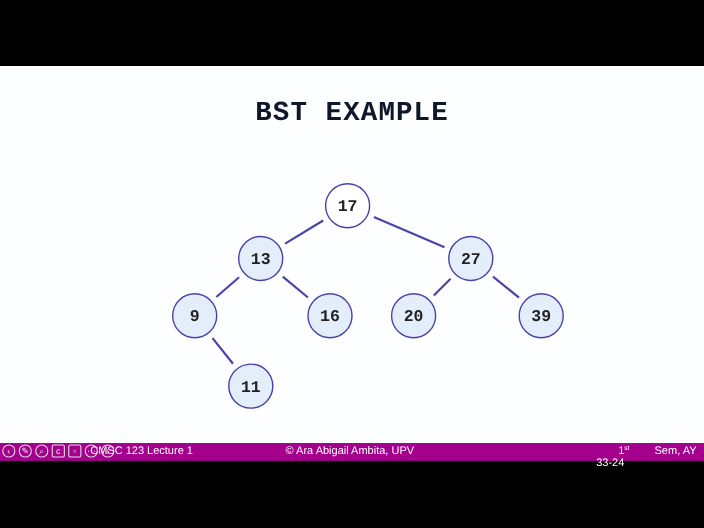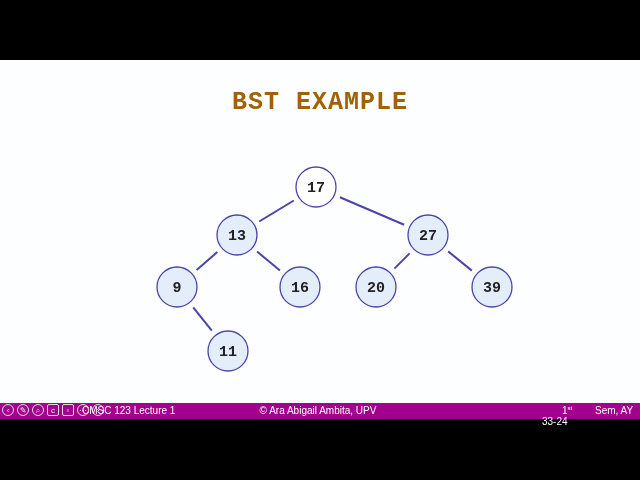--- a/index.html
+++ b/index.html
@@ -1,18 +1,18 @@
 <!DOCTYPE html>
 <html><head>
 <meta charset="utf-8">
 <style>
   html,body{margin:0;padding:0;background:#000;}
   body{width:640px;height:480px;position:relative;overflow:hidden;font-family:"Liberation Sans",sans-serif;}
   .slide{position:absolute;left:0;top:60px;width:640px;height:343px;background:#fdfeff;}
-  .title{position:absolute;left:0;top:28px;width:640px;text-align:center;color:#a16207;font-family:"Liberation Mono",monospace;font-weight:bold;font-size:25px;letter-spacing:1px;}
+  .title{position:absolute;left:0;top:28px;width:640px;text-align:center;color:#0f172a;font-family:"Liberation Mono",monospace;font-weight:bold;font-size:25px;letter-spacing:1px;}
   svg.tree{position:absolute;left:0;top:0;}
   .node-label{font-family:"Liberation Mono",monospace;font-weight:bold;font-size:15px;fill:#222;}
   .footer{position:absolute;left:0;top:403px;width:640px;height:16px;background:#a4008e;color:#fff;font-size:10px;}
   .footer span{position:absolute;top:2px;margin-left:20px;}
   .ctrls{position:absolute;left:2px;top:1px;display:flex;gap:3px;}
   .ctrl{width:12px;height:12px;border:1px solid #ddd;border-radius:50%;font-size:8px;line-height:12px;text-align:center;color:#eee;box-sizing:border-box;}
   .ctrl.sq{border-radius:2px;}
   sup{font-size:6px;}
 </style>
 </head>

